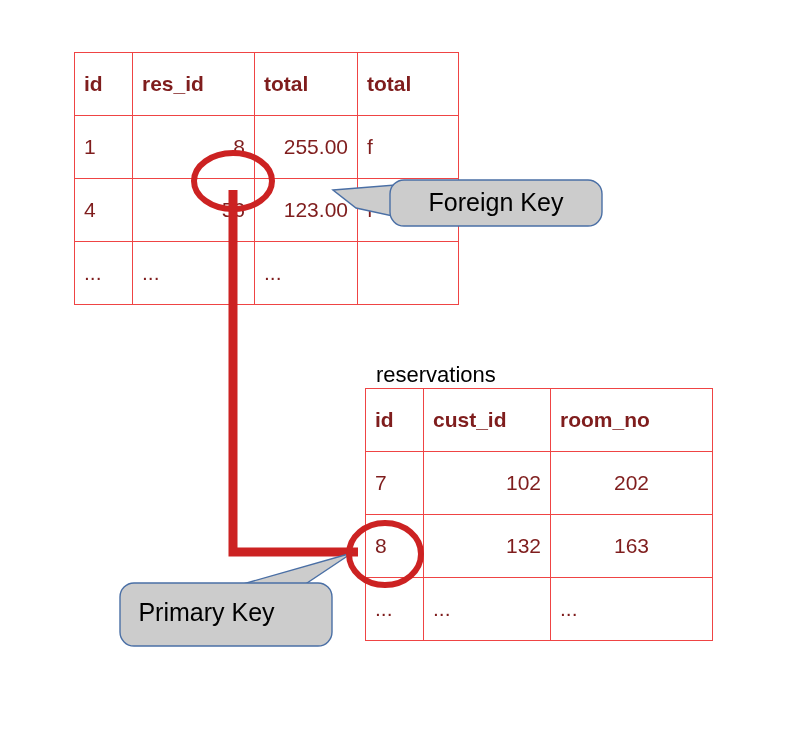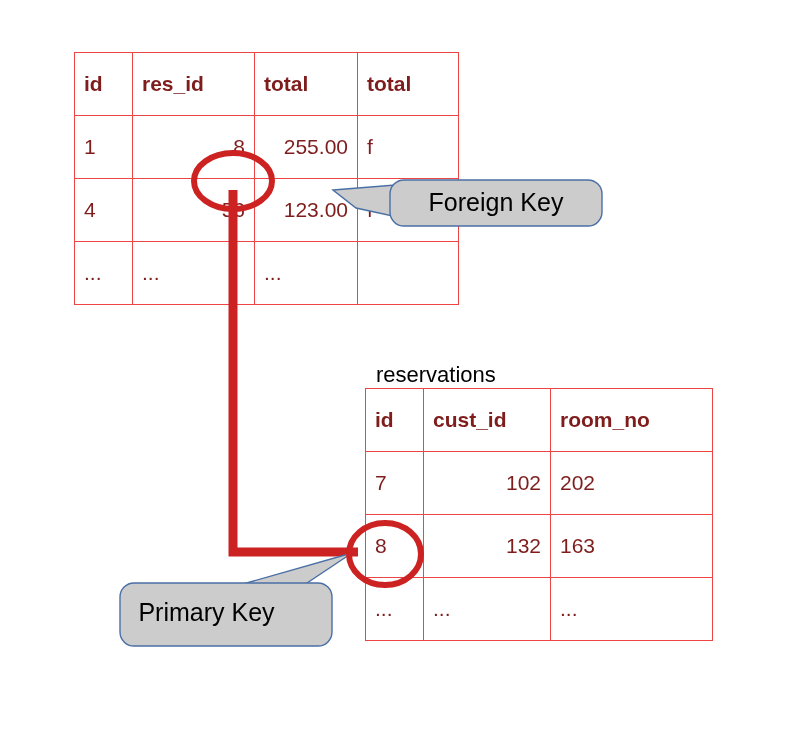--- a/index.html
+++ b/index.html
@@ -39,21 +39,21 @@
     font-weight: normal;
     color: #7f1d1d;
     background: transparent;
   }
   table.db th {
     font-weight: bold;
     text-align: left;
   }
   .a-left   { text-align: left; }
   .a-right  { text-align: right; }
-  .a-center { }
+  .a-center { text-align: center; }
 
   
   #invoices-block { left: 74px; top: 52px; }
   #invoices-table { width: 384px; }
   #invoices-table .c-id     { width: 58px; }
   #invoices-table .c-resid  { width: 122px; }
   #invoices-table .c-total  { width: 103px; }
   #invoices-table .c-paid   { width: 101px; }
   #invoices-table tr.hdr td, #invoices-table tr.hdr th { height: 62px; }
   #invoices-table tr.bdy td { height: 62px; }

